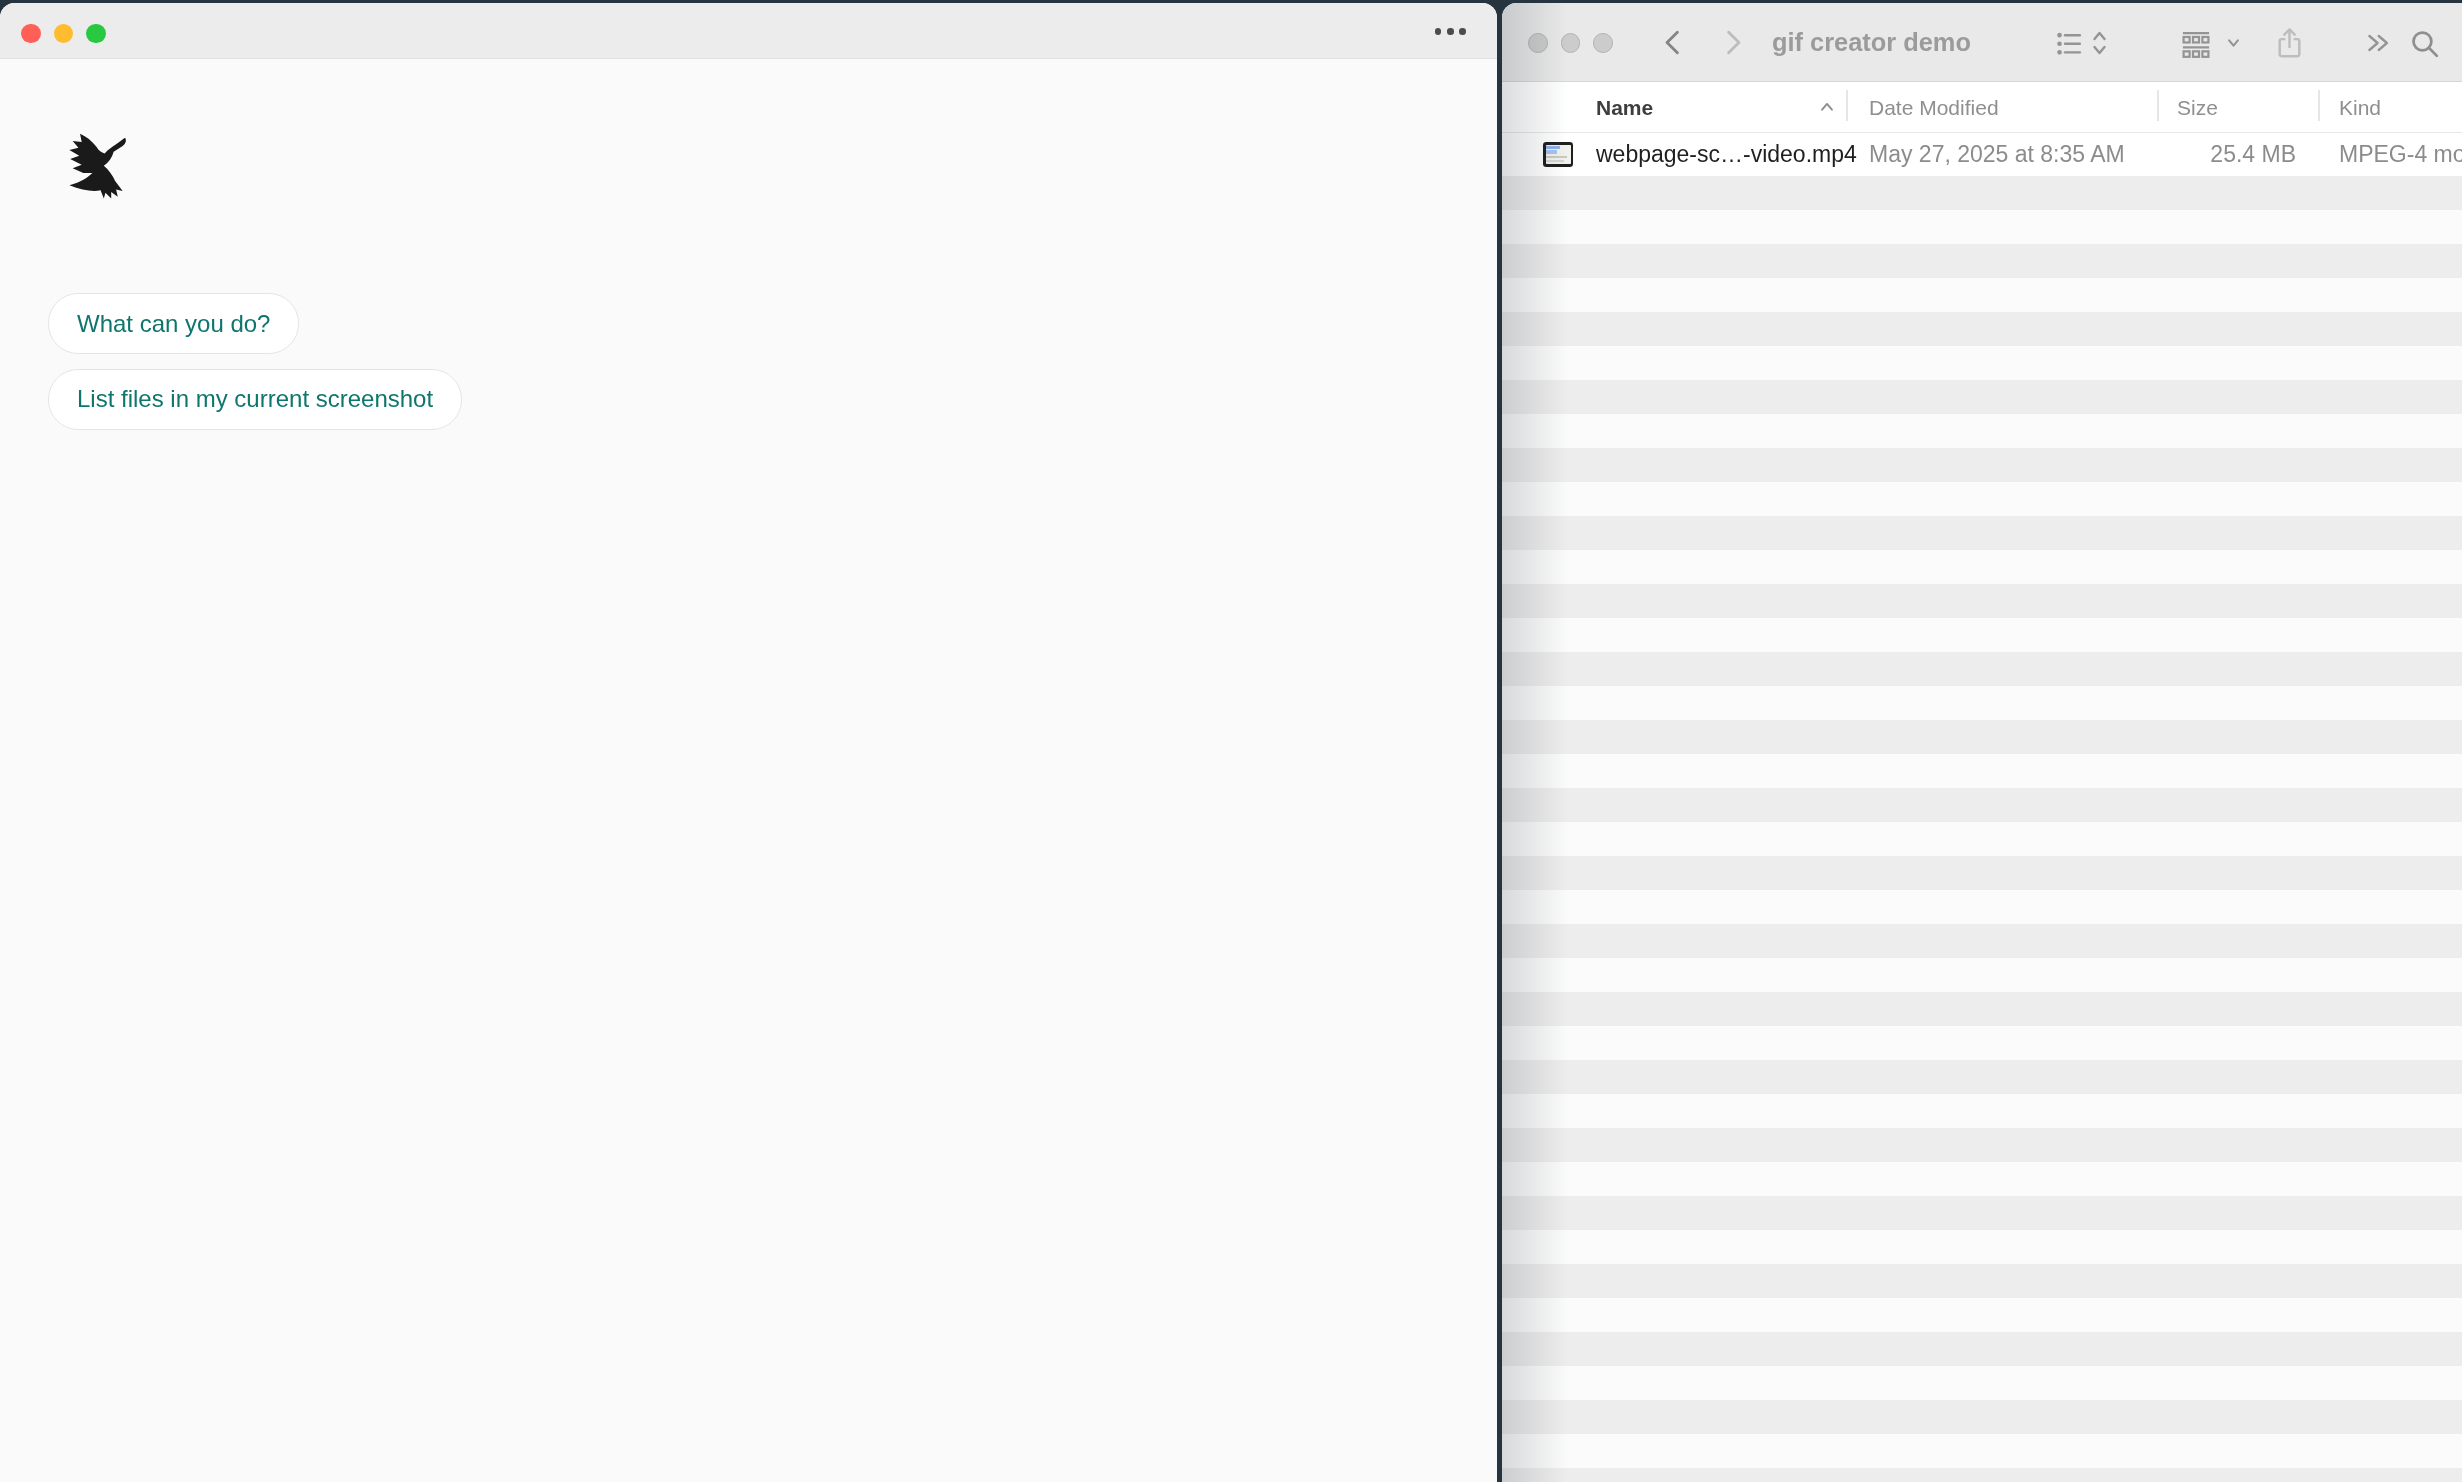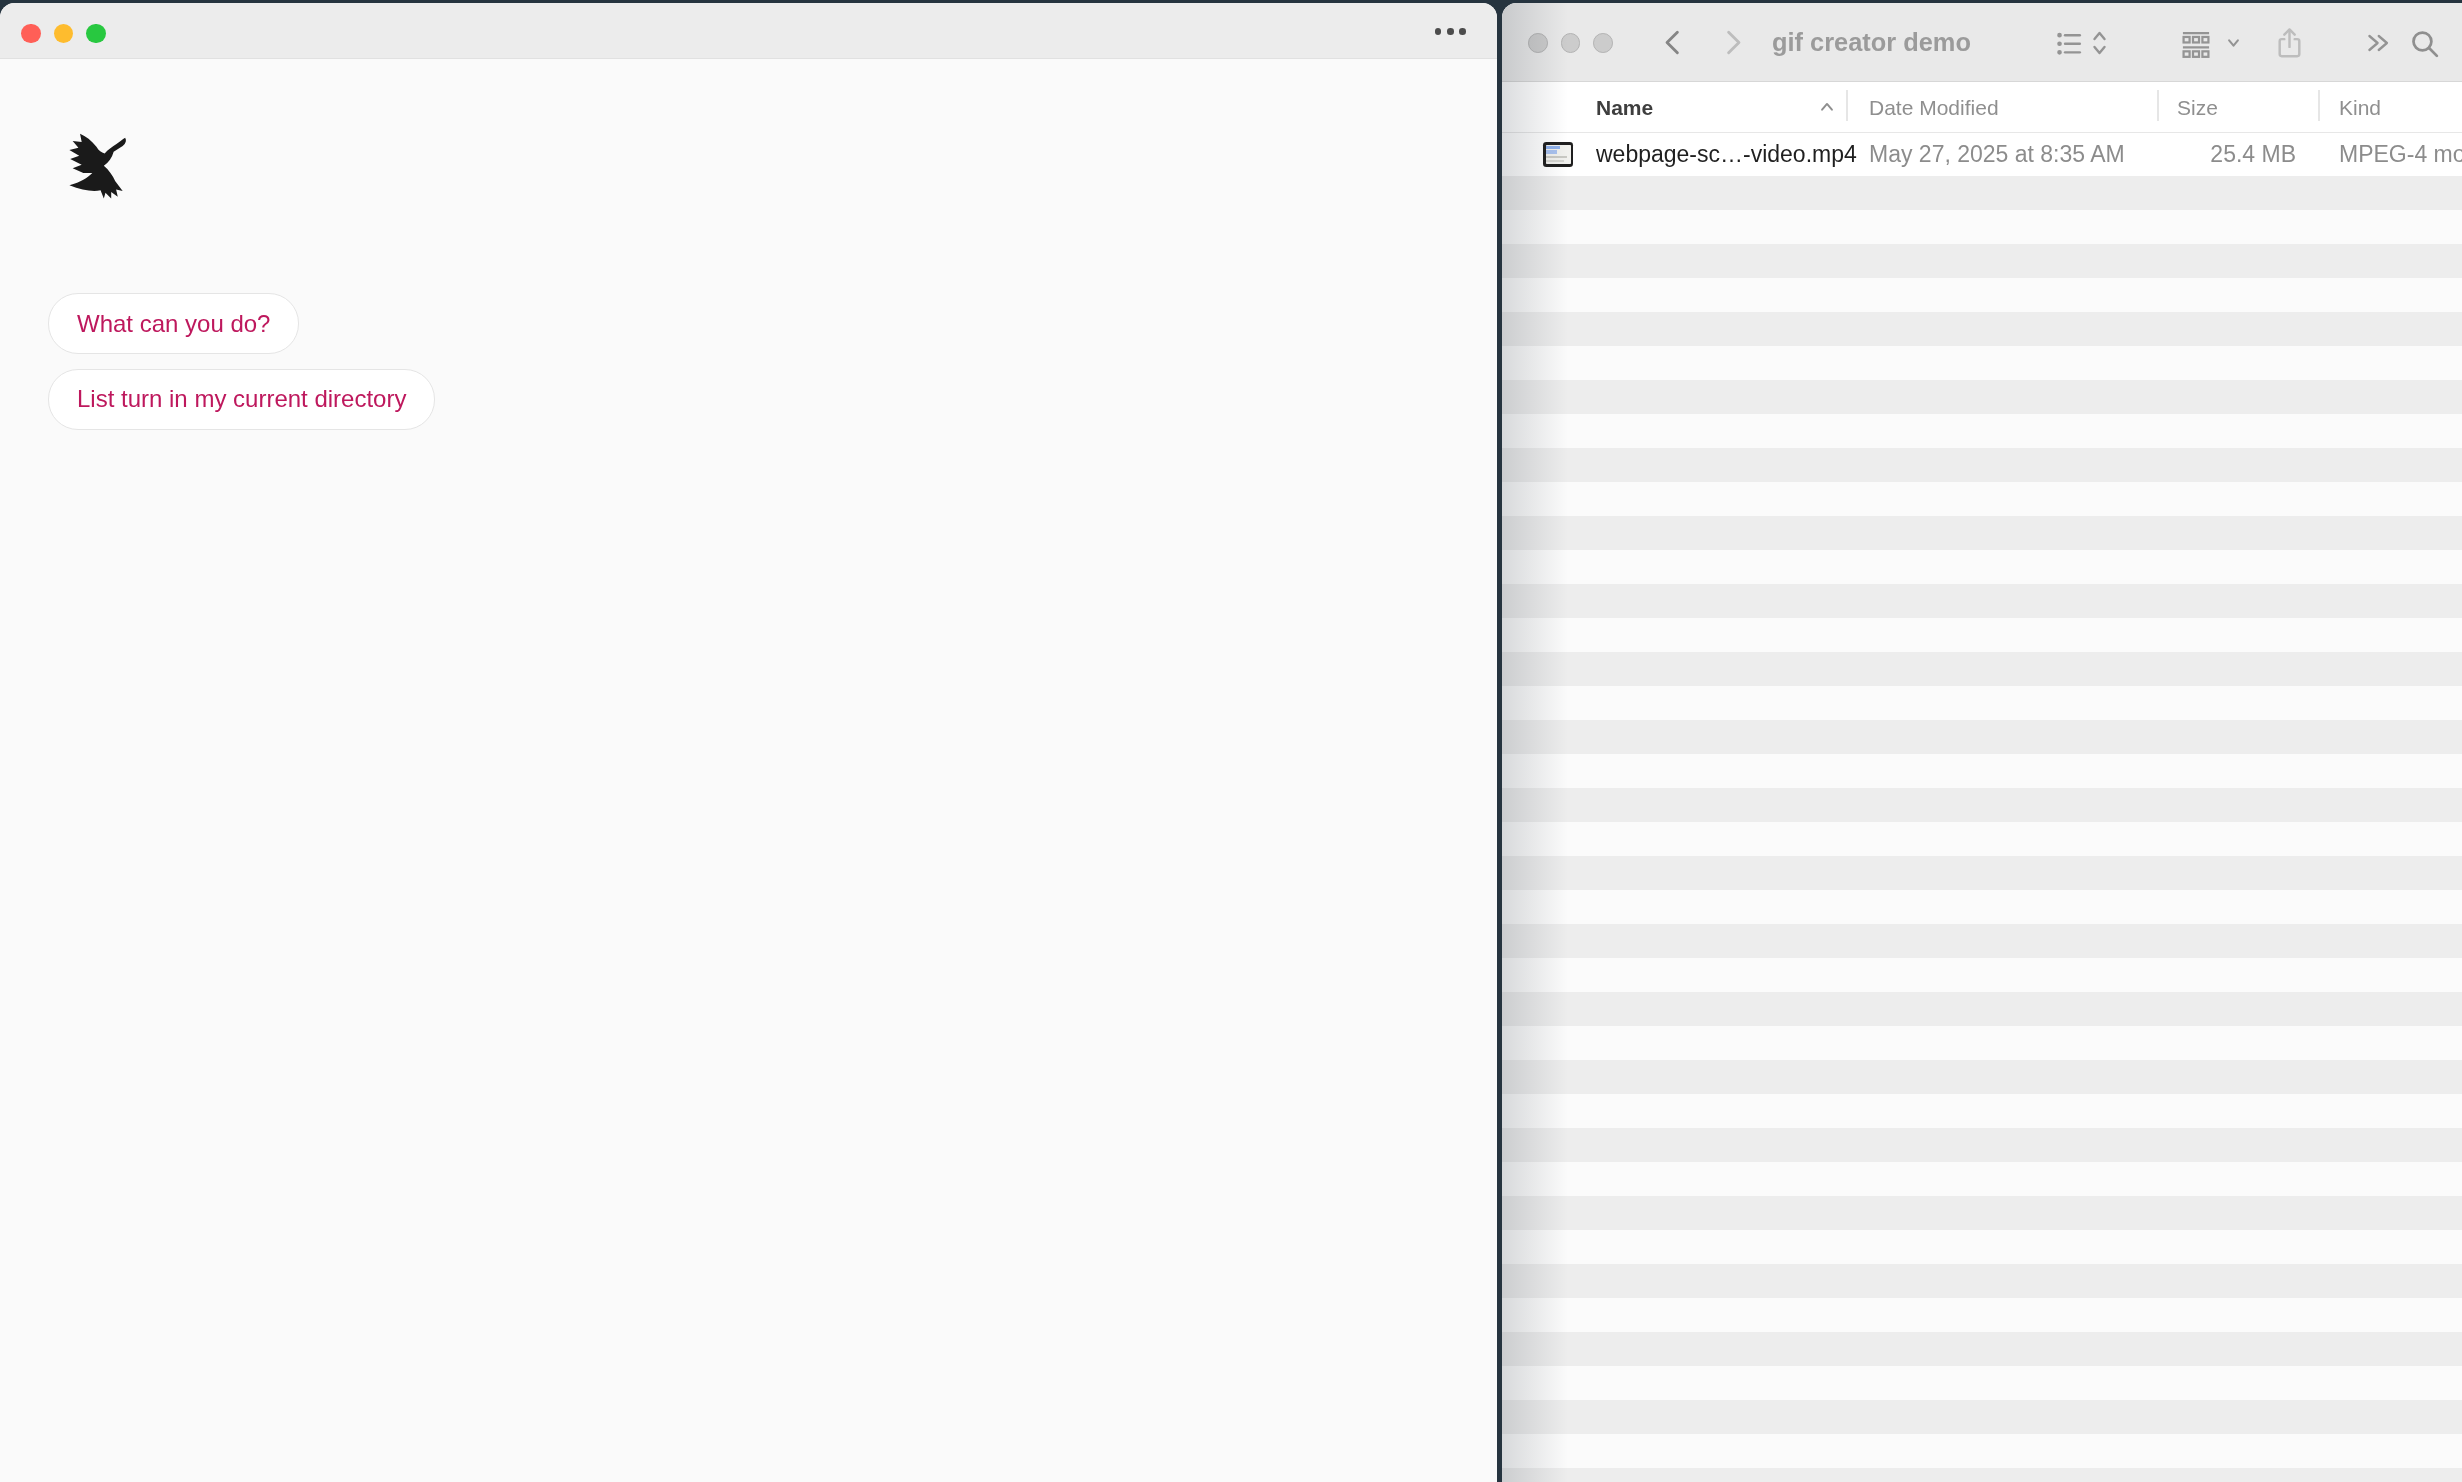--- a/index.html
+++ b/index.html
@@ -18,21 +18,21 @@
   .light { width:19.7px; height:19.7px; border-radius:50%; }
   .more-dots { position:absolute; right:31px; top:0; height:56px; display:flex; align-items:center; gap:5.7px; cursor:pointer; }
   .more-dots i { width:6.6px; height:6.6px; border-radius:50%; background:#4c4c4c; }
 
   .logo { position:absolute; left:62px; top:121px; width:82px; height:85px; }
 
   .pills { position:absolute; left:48px; top:290px; display:flex; flex-direction:column; gap:14.7px; }
   .pill-row { display:flex; gap:24.6px; }
   .pill {
     height:61px; border-radius:30px; border:1.6px solid #e5e5e5; background:#ffffff;
-    font-size:24px; color:#be185d; padding:0 28px; display:flex; align-items:center;
+    font-size:24px; color:#0f766e; padding:0 28px; display:flex; align-items:center;
     white-space:nowrap; cursor:pointer; font-family:inherit;
   }
 
   .composer {
     position:absolute; left:0; right:0; bottom:0; height:88px;
     background:#fcfcfc; border-top:1.6px solid #eaeaea;
     display:flex; align-items:center; padding:0 29.5px 0 31px;
   }
   .composer-text { font-size:25.4px; color:#1d1d1d; white-space:pre; }
   .caret { display:inline-block; width:2.5px; height:34px; background:#1b1b1b; margin-left:1.6px; vertical-align:-7.4px; }
@@ -98,21 +98,21 @@
       C38 81 24 79 9 73 C23 69 31 64 37 58 L26 58 L13 52 L24 48 L10 41 L21 37
       L9 30 L20 27 L13 19 L24 20 L22 10 C29 13 36 18 42 26 C45 31 48 33 52 34
       C56 30 61 26 66 23 C70 20 74 17 77 15 Z"></path>
   </svg>
 
   <div class="pills">
     <div class="pill-row">
       <button class="pill">What can you do?</button>
     </div>
     <div class="pill-row">
-      <button class="pill">List turn in my current directory</button>
+      <button class="pill">List files in my current screenshot</button>
     </div>
   </div>
 
 </div>
 
 <div class="window rw">
   <div class="rw-toolbar">
     <div class="lights">
       <span class="light gray"></span>
       <span class="light gray"></span>

